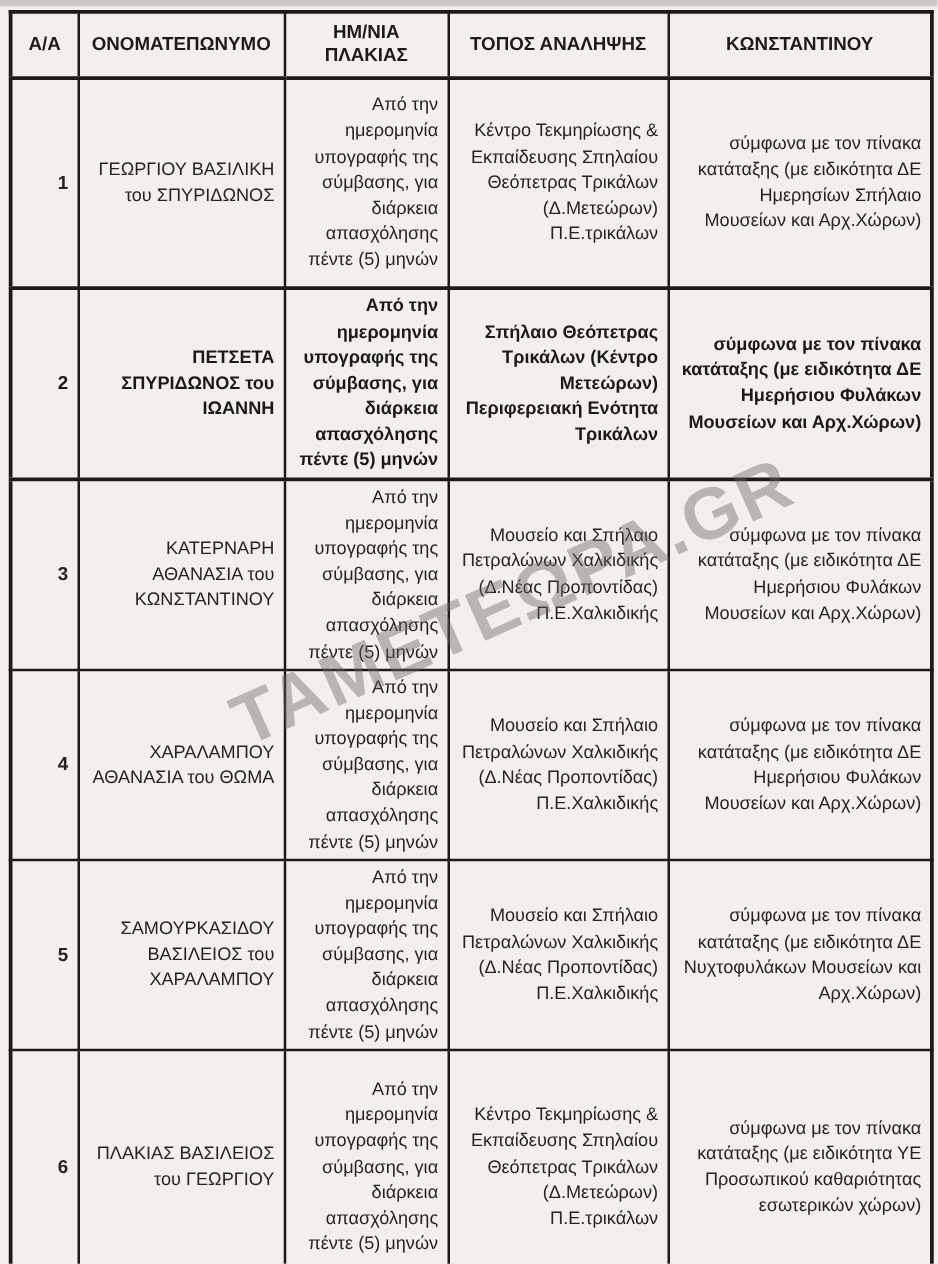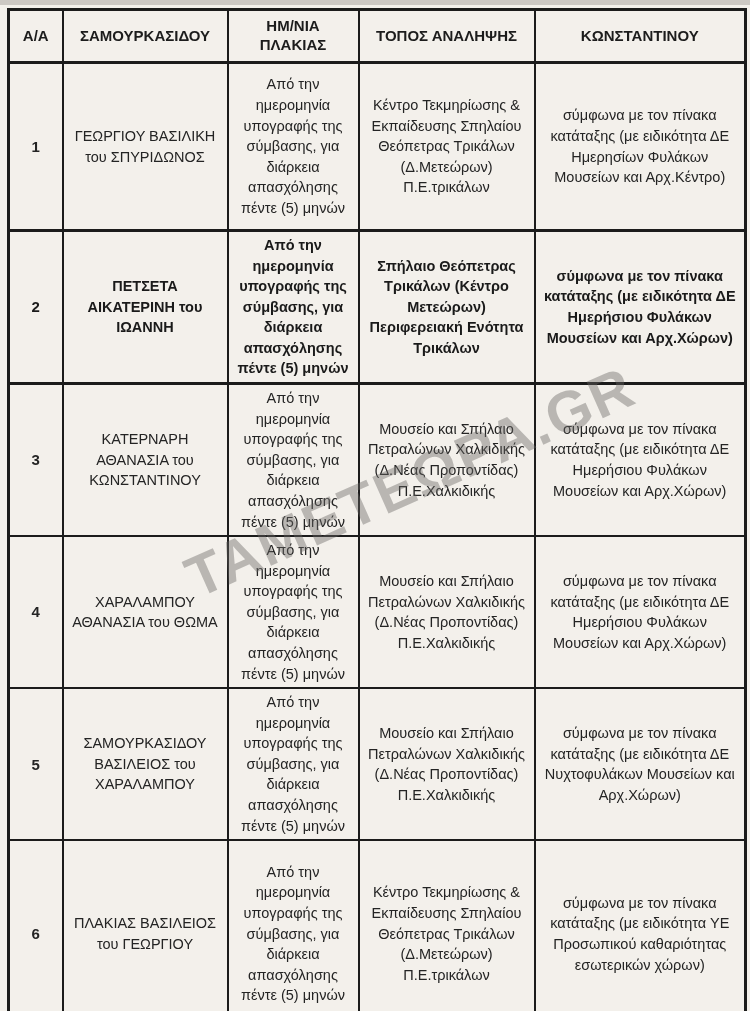--- a/index.html
+++ b/index.html
@@ -37,20 +37,21 @@
     font-weight: bold;
     font-size: 15px;
     line-height: 1.25;
     height: 44px;
     border-bottom: 3px solid #1b1b1b;
     color: #1c1c1c;
   }
   .doc-table td {
     font-size: 14.5px;
     line-height: 1.42;
+    text-align: right;
   }
   .doc-table td.cell-index {
     font-weight: bold;
     font-size: 15px;
   }
   .doc-table tr.bold-row td {
     font-weight: bold;
     color: #1a1a1a;
   }
   .doc-table tr.bold-row {
@@ -80,37 +81,37 @@
   <colgroup>
     <col style="width:54px">
     <col style="width:165px">
     <col style="width:131px">
     <col style="width:176px">
     <col style="width:211px">
   </colgroup>
   <thead>
     <tr id="header-row">
         <th>Α/Α</th>
-        <th>ΣΑΜΟΥΡΚΑΣΙΔΟΥ</th>
+        <th>ΟΝΟΜΑΤΕΠΩΝΥΜΟ</th>
         <th>ΗΜ/ΝΙΑ ΠΛΑΚΙΑΣ</th>
         <th>ΤΟΠΟΣ ΑΝΑΛΗΨΗΣ</th>
         <th>ΚΩΝΣΤΑΝΤΙΝΟΥ</th>
       </tr>
   </thead>
   <tbody id="table-body">
       <tr style="height: 168px;">
         <td class="cell-index">1</td>
         <td>ΓΕΩΡΓΙΟΥ ΒΑΣΙΛΙΚΗ του ΣΠΥΡΙΔΩΝΟΣ</td>
         <td>Από την ημερομηνία υπογραφής της σύμβασης, για διάρκεια απασχόλησης πέντε (5) μηνών</td>
         <td>Κέντρο Τεκμηρίωσης &amp; Εκπαίδευσης Σπηλαίου Θεόπετρας Τρικάλων (Δ.Μετεώρων) Π.Ε.τρικάλων</td>
-        <td>σύμφωνα με τον πίνακα κατάταξης (με ειδικότητα ΔΕ Ημερησίων Φυλάκων Μουσείων και Αρχ.Κέντρο)</td>
+        <td>σύμφωνα με τον πίνακα κατάταξης (με ειδικότητα ΔΕ Ημερησίων Σπήλαιο Μουσείων και Αρχ.Χώρων)</td>
       </tr>
       <tr class="bold-row" style="height: 145px;">
         <td class="cell-index">2</td>
-        <td>ΠΕΤΣΕΤΑ ΑΙΚΑΤΕΡΙΝΗ του ΙΩΑΝΝΗ</td>
+        <td>ΠΕΤΣΕΤΑ ΣΠΥΡΙΔΩΝΟΣ του ΙΩΑΝΝΗ</td>
         <td>Από την ημερομηνία υπογραφής της σύμβασης, για διάρκεια απασχόλησης πέντε (5) μηνών</td>
         <td>Σπήλαιο Θεόπετρας Τρικάλων (Κέντρο Μετεώρων) Περιφερειακή Ενότητα Τρικάλων</td>
         <td>σύμφωνα με τον πίνακα κατάταξης (με ειδικότητα ΔΕ Ημερήσιου Φυλάκων Μουσείων και Αρχ.Χώρων)</td>
       </tr>
       <tr style="height: 150px;">
         <td class="cell-index">3</td>
         <td>ΚΑΤΕΡΝΑΡΗ ΑΘΑΝΑΣΙΑ του ΚΩΝΣΤΑΝΤΙΝΟΥ</td>
         <td>Από την ημερομηνία υπογραφής της σύμβασης, για διάρκεια απασχόλησης πέντε (5) μηνών</td>
         <td>Μουσείο και Σπήλαιο Πετραλώνων Χαλκιδικής (Δ.Νέας Προποντίδας) Π.Ε.Χαλκιδικής</td>
         <td>σύμφωνα με τον πίνακα κατάταξης (με ειδικότητα ΔΕ Ημερήσιου Φυλάκων Μουσείων και Αρχ.Χώρων)</td>

